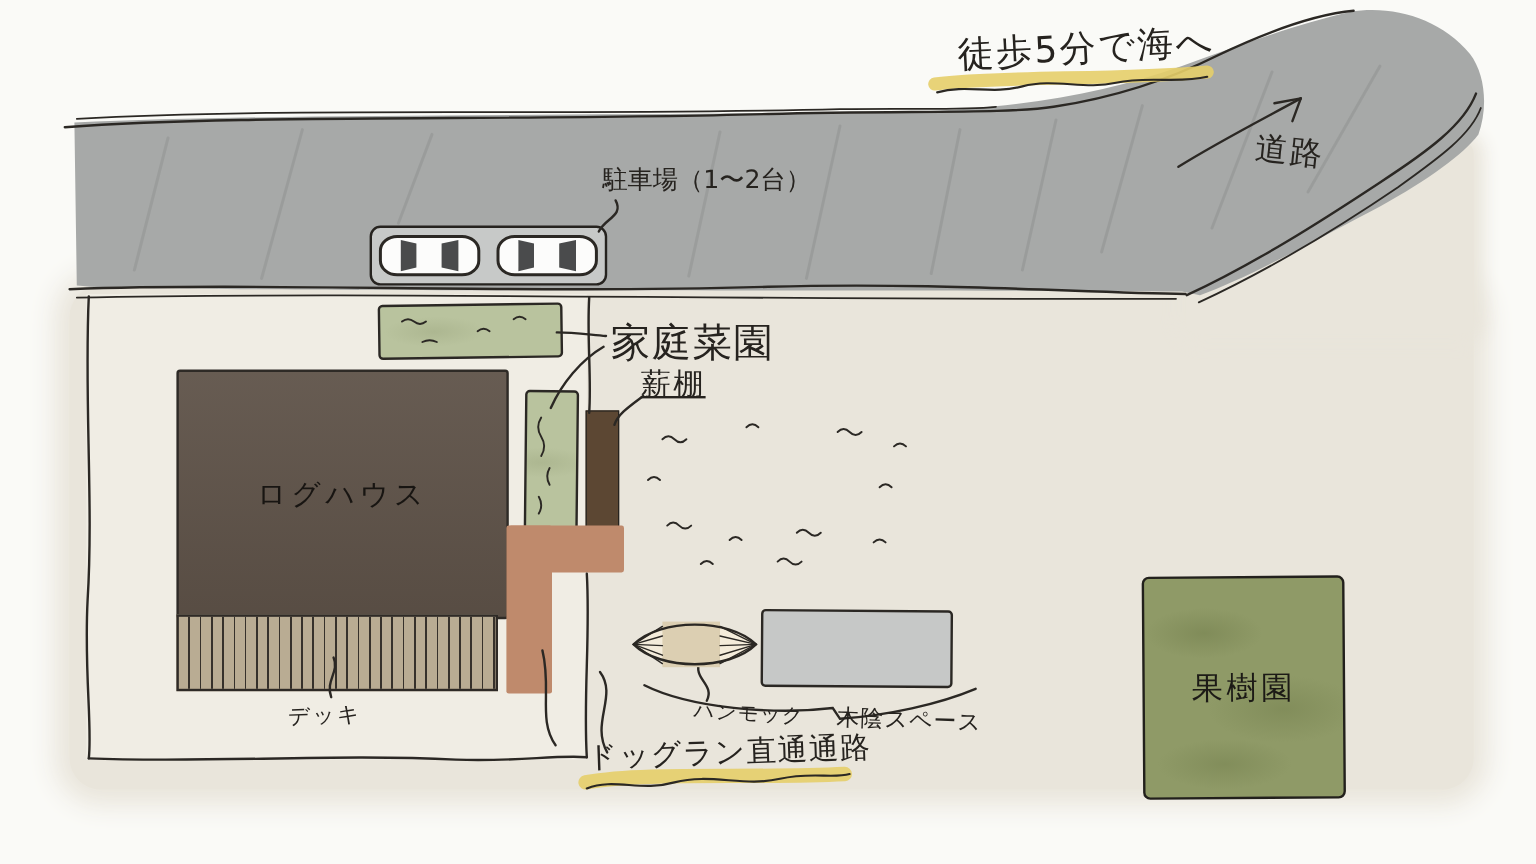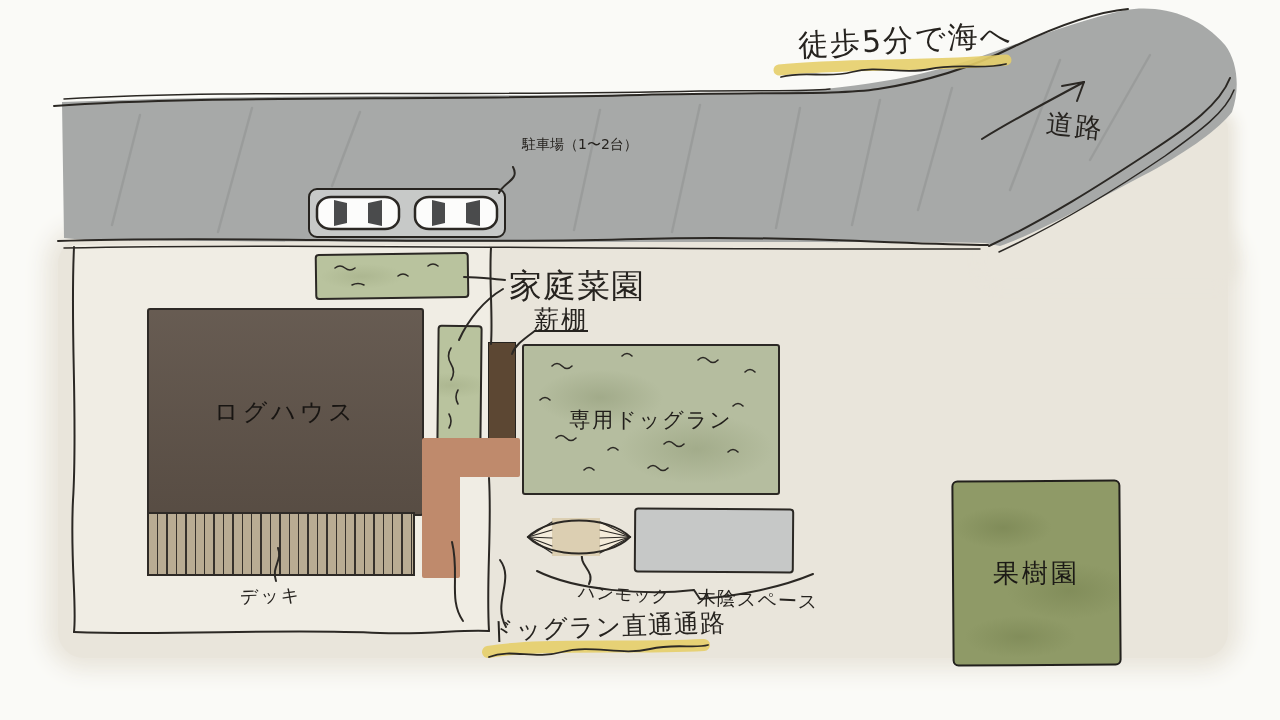--- a/index.html
+++ b/index.html
@@ -101,21 +101,21 @@
     transform:rotate(-.4deg);
     display:flex;align-items:center;justify-content:center;
   }
   .orchard .in-label{font-size:26px;letter-spacing:3px;color:#1c1a16;}
 
   .car{display:block;}
 
   .lbl{z-index:6;white-space:nowrap;color:#26231f;}
   .lbl-sea{left:798px;top:20px;font-size:30px;letter-spacing:2px;transform:rotate(-3deg);}
   .lbl-road{left:1046px;top:108px;font-size:27px;letter-spacing:2px;transform:rotate(6deg);}
-  .lbl-parking{left:502px;top:136px;font-size:14px;margin-left:20px;}
+  .lbl-parking{left:502px;top:136px;font-size:21px;}
   .lbl-veg{left:509px;top:264px;font-size:33px;letter-spacing:1px;}
   .lbl-firewood{left:534px;top:303px;font-size:25px;letter-spacing:2px;text-decoration:underline;}
   .lbl-deck{left:240px;top:584px;font-size:18px;letter-spacing:2px;transform:rotate(-2deg);}
   .lbl-hammock{left:578px;top:583px;font-size:17px;letter-spacing:1px;transform:rotate(3deg);}
   .lbl-shade{left:697px;top:587px;font-size:19px;letter-spacing:1px;transform:rotate(2deg);}
   .lbl-dogpath{left:489px;top:610px;font-size:25px;letter-spacing:1px;transform:rotate(-2deg);}
 </style>
 </head>
 <body>
 
@@ -160,23 +160,20 @@
   <div class="abs feature house">
     <span class="in-label">ログハウス</span>
   </div>
 
   <div class="abs feature deck"></div>
   <div class="abs feature firewood"></div>
 
   <div class="abs feature path-piece path-v"></div>
   <div class="abs feature path-piece path-h"></div>
 
-  <div class="abs feature dogrun">
-    <span class="in-label">専用ドッグラン</span>
-  </div>
 
   <div class="abs feature shade"></div>
 
   <div class="abs feature orchard">
     <span class="in-label">果樹園</span>
   </div>
 
   <svg id="ink-svg" class="abs layer" viewBox="0 0 1280 720" fill="none" stroke="#2b2824" stroke-width="2" stroke-linecap="round">
 
     <g>

